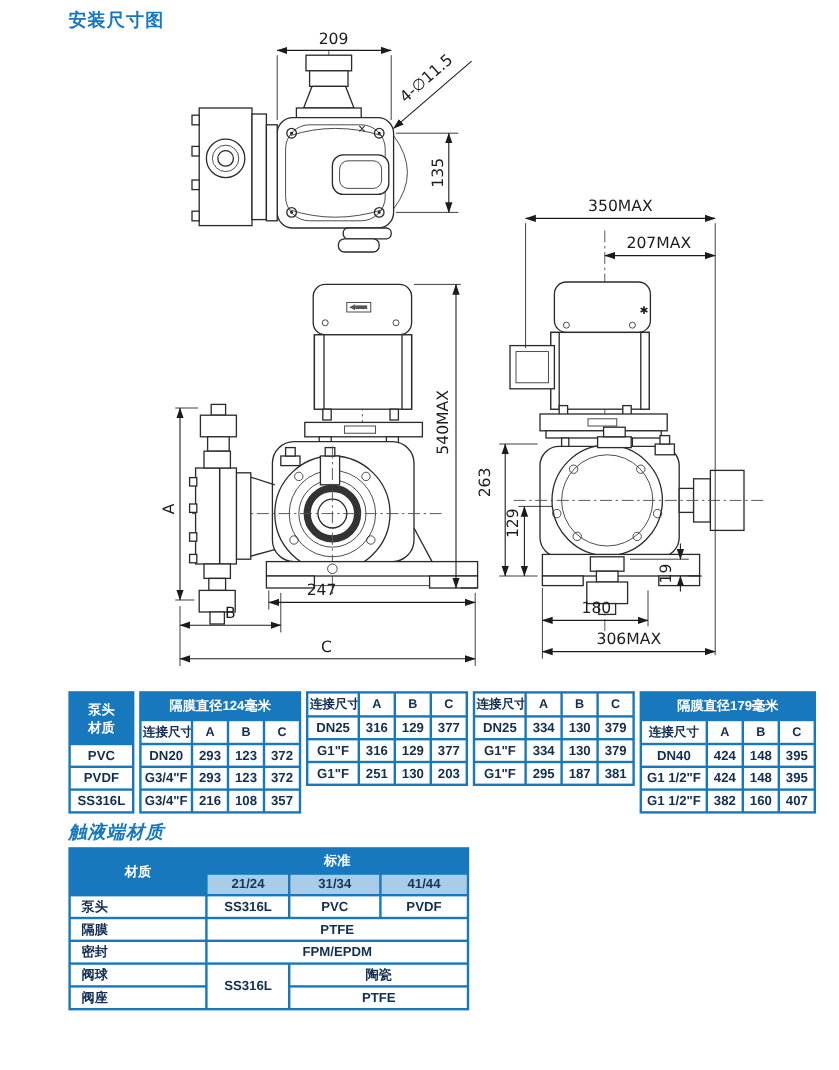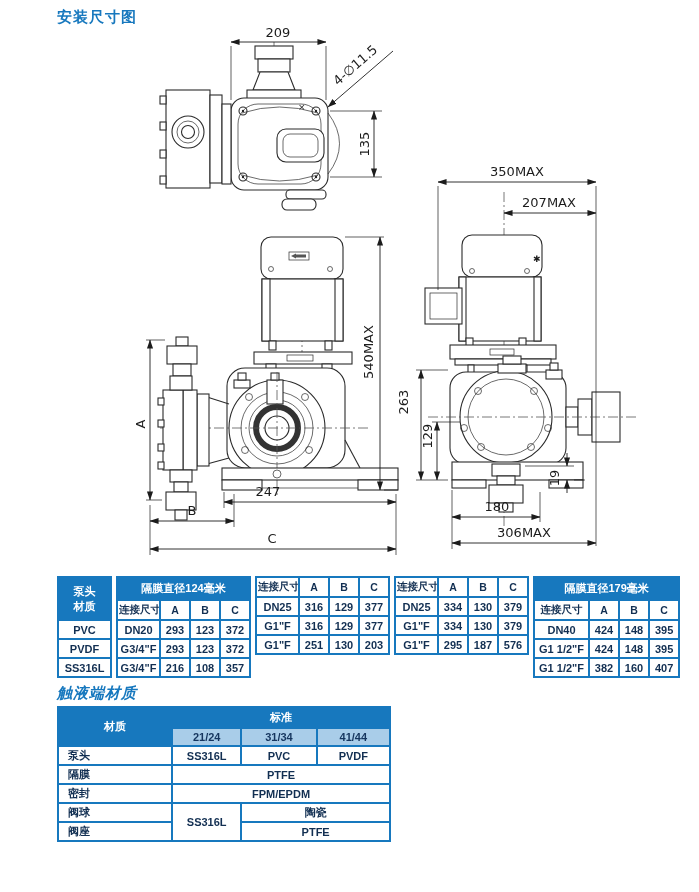--- a/index.html
+++ b/index.html
@@ -405,21 +405,21 @@
     <tr class="dr">
       <td class="conn">G1"F</td>
       <td>334</td>
       <td>130</td>
       <td>379</td>
     </tr>
     <tr class="dr">
       <td class="conn">G1"F</td>
       <td>295</td>
       <td>187</td>
-      <td>576</td>
+      <td>381</td>
     </tr>
   </tbody>
     </table>
 
   <table class="blue-tbl dim-t4">
     <colgroup>
         <col class="c0">
         <col class="cn">
         <col class="cn">
         <col class="cn">

